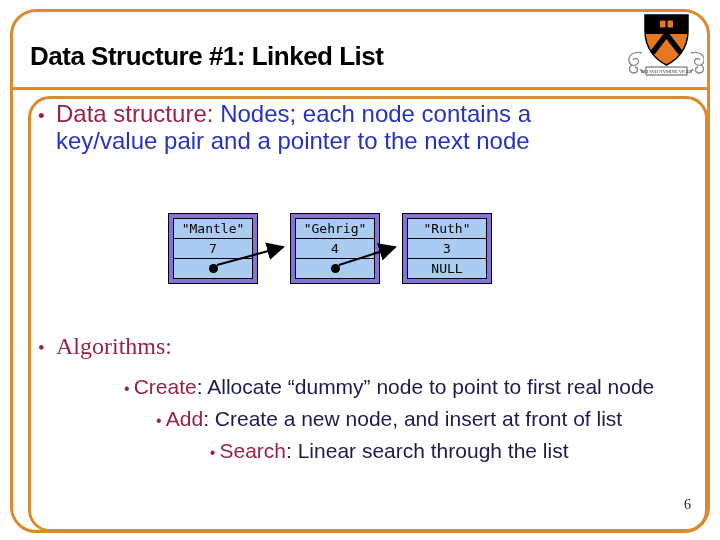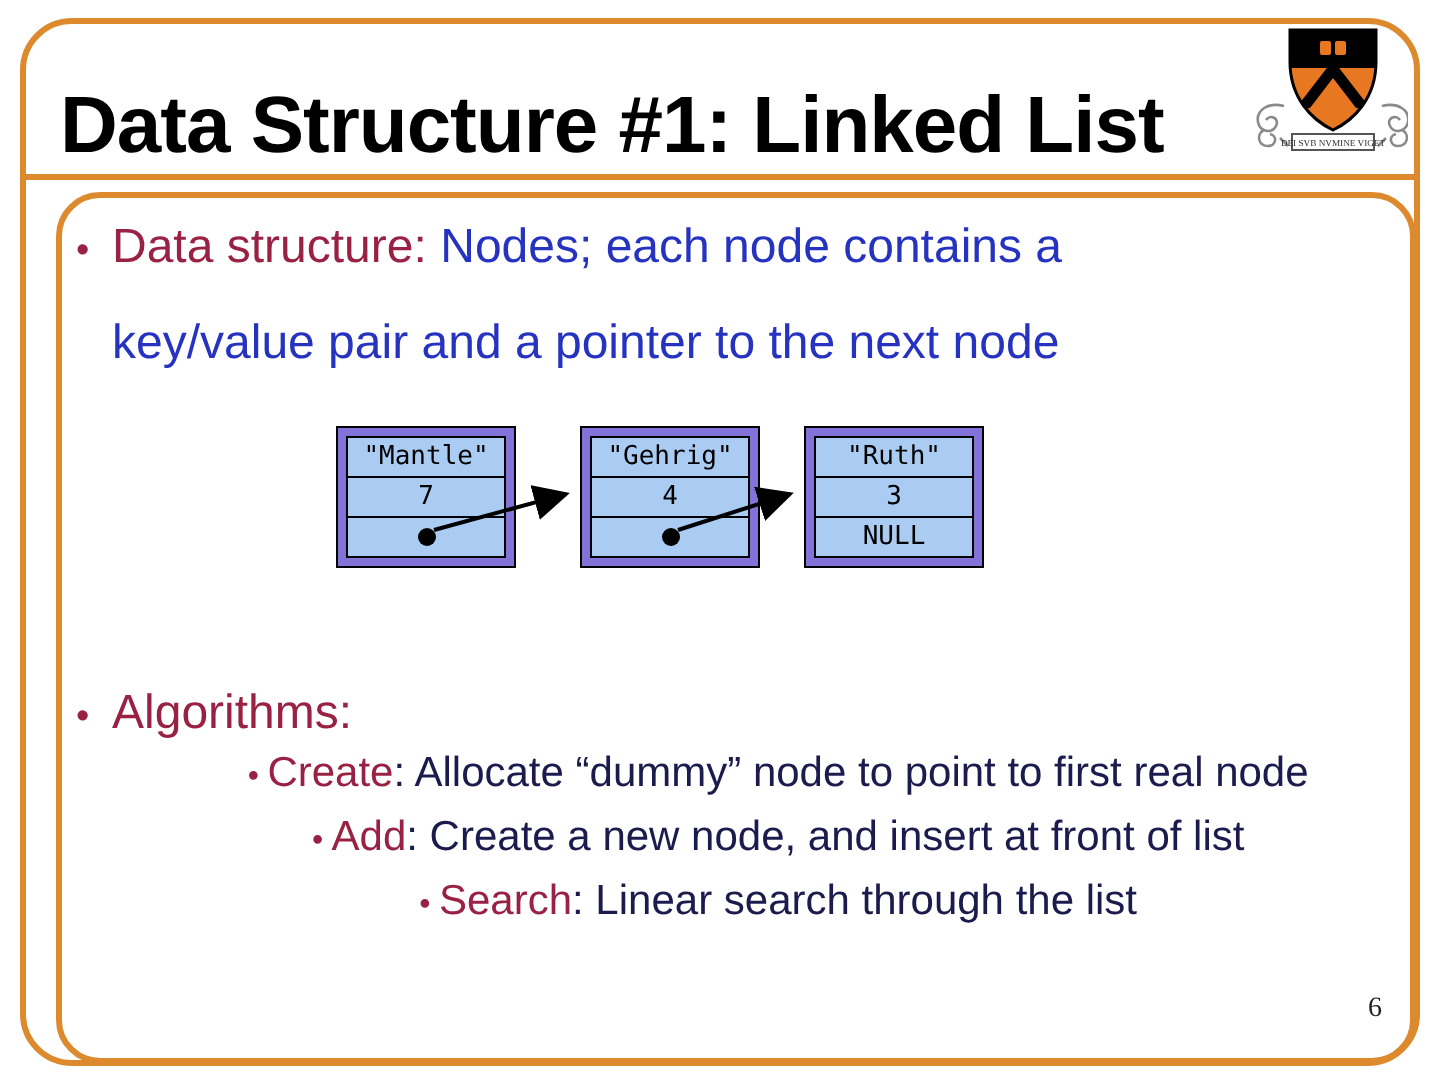--- a/index.html
+++ b/index.html
@@ -14,32 +14,32 @@
   }
   .title-separator{
     position:absolute;left:11px;top:87px;width:698px;height:3px;background:#DD8A2E;
   }
   .content-frame{
     position:absolute;left:28px;top:96px;width:680px;height:436px;
     border:3px solid #DD8A2E;border-radius:22px;box-sizing:border-box;
   }
   
   .slide-title{
-    position:absolute;left:30px;top:41px;font-size:40px;font-weight:bold;
+    position:absolute;left:30px;top:41px;font-size:26px;font-weight:bold;
     color:#000;letter-spacing:-0.5px;white-space:nowrap;
   }
   
   .logo{position:absolute;left:618px;top:13px;width:86px;height:72px;}
   
   .bullet-line{
-    position:absolute;font-size:24px;line-height:46px;color:#2633C0;
+    position:absolute;font-size:24px;line-height:25px;color:#2633C0;
     padding-left:18px;text-indent:-18px;
   }
   .b1{left:38px;top:101px;width:580px;}
-  .b2{left:38px;top:334px;width:580px;}
+  .b2{left:38px;top:334px;width:580px;font-family:Liberation Serif, serif;}
   .marker1{display:inline-block;width:18px;text-indent:0;color:#992244;font-size:19px;}
   .lbl{color:#992244;}
   .lbl-sp{margin-right:0.28em;}
   
   .sub-list{position:absolute;left:64px;top:371px;width:646px;}
   .sub-line{
     font-size:21px;line-height:32px;height:32px;color:#1B1B4E;white-space:nowrap;text-align:center;
   }
   .marker2{display:inline-block;width:14px;color:#992244;font-size:16px;}
   

